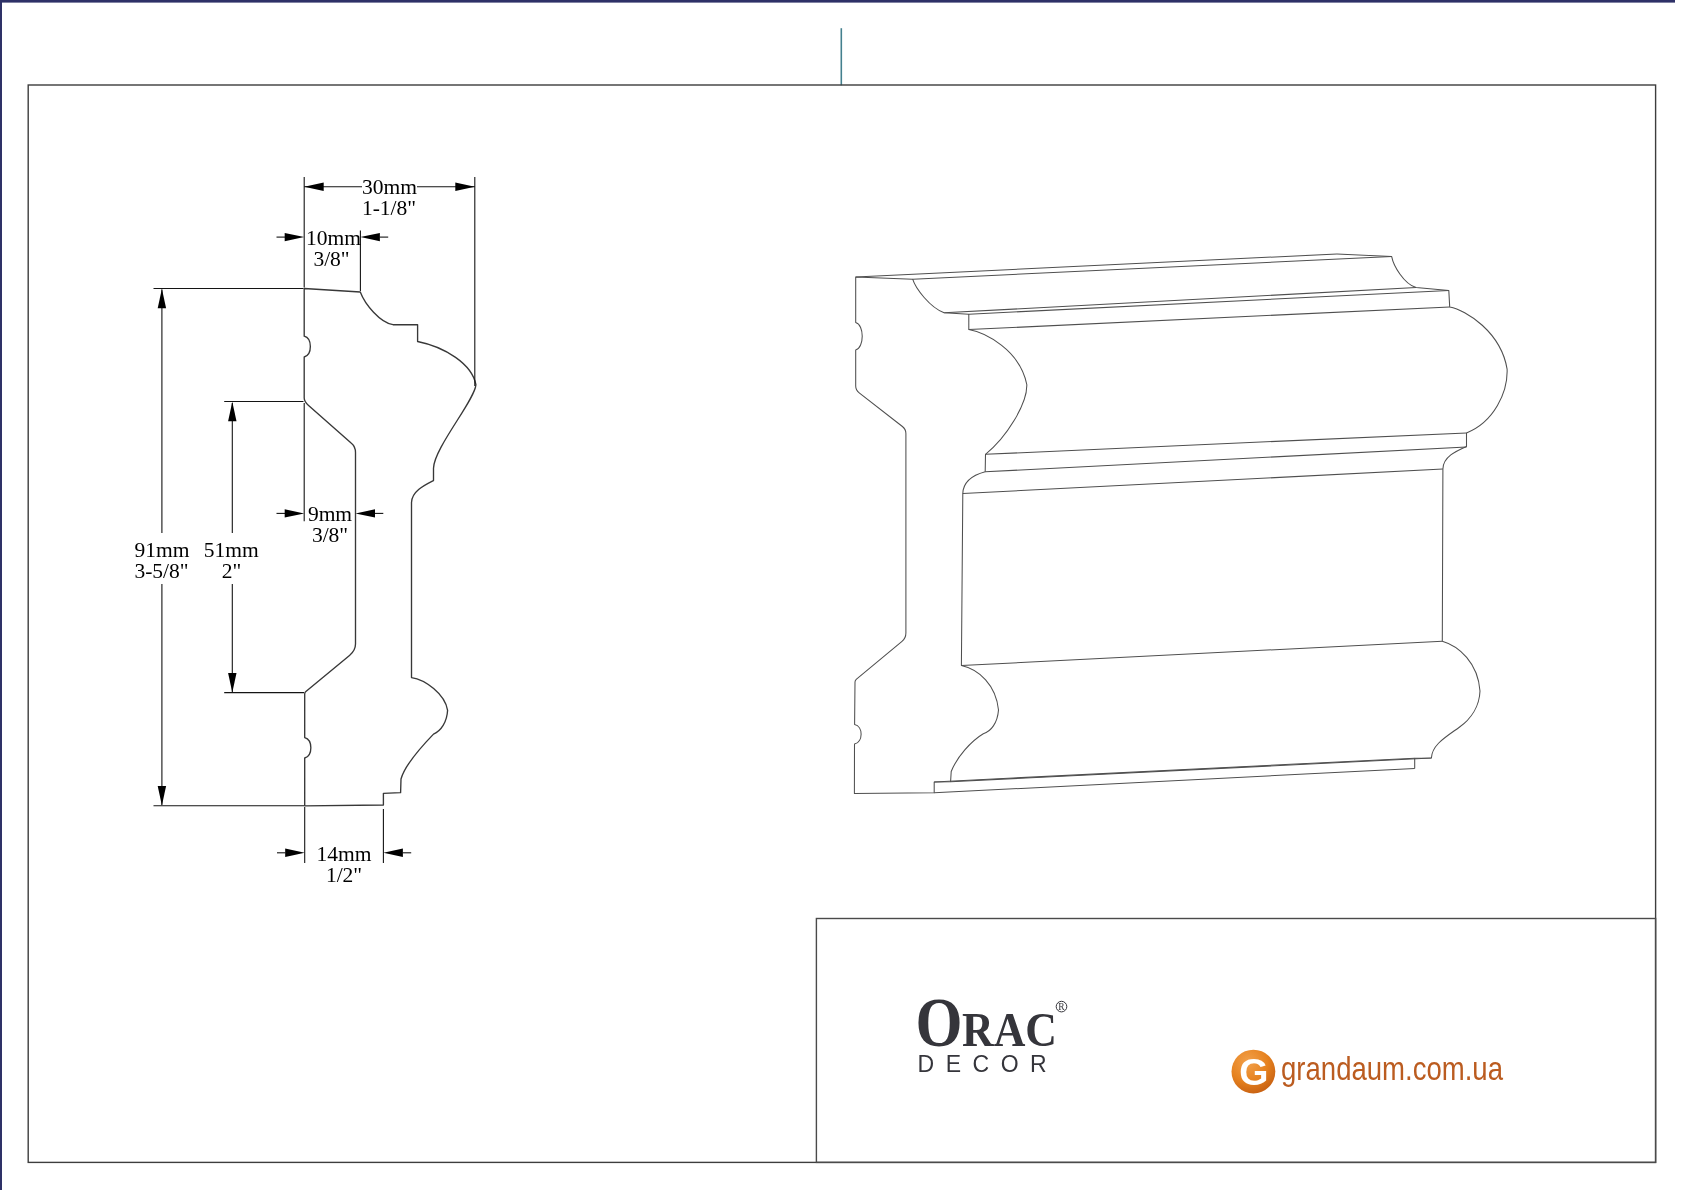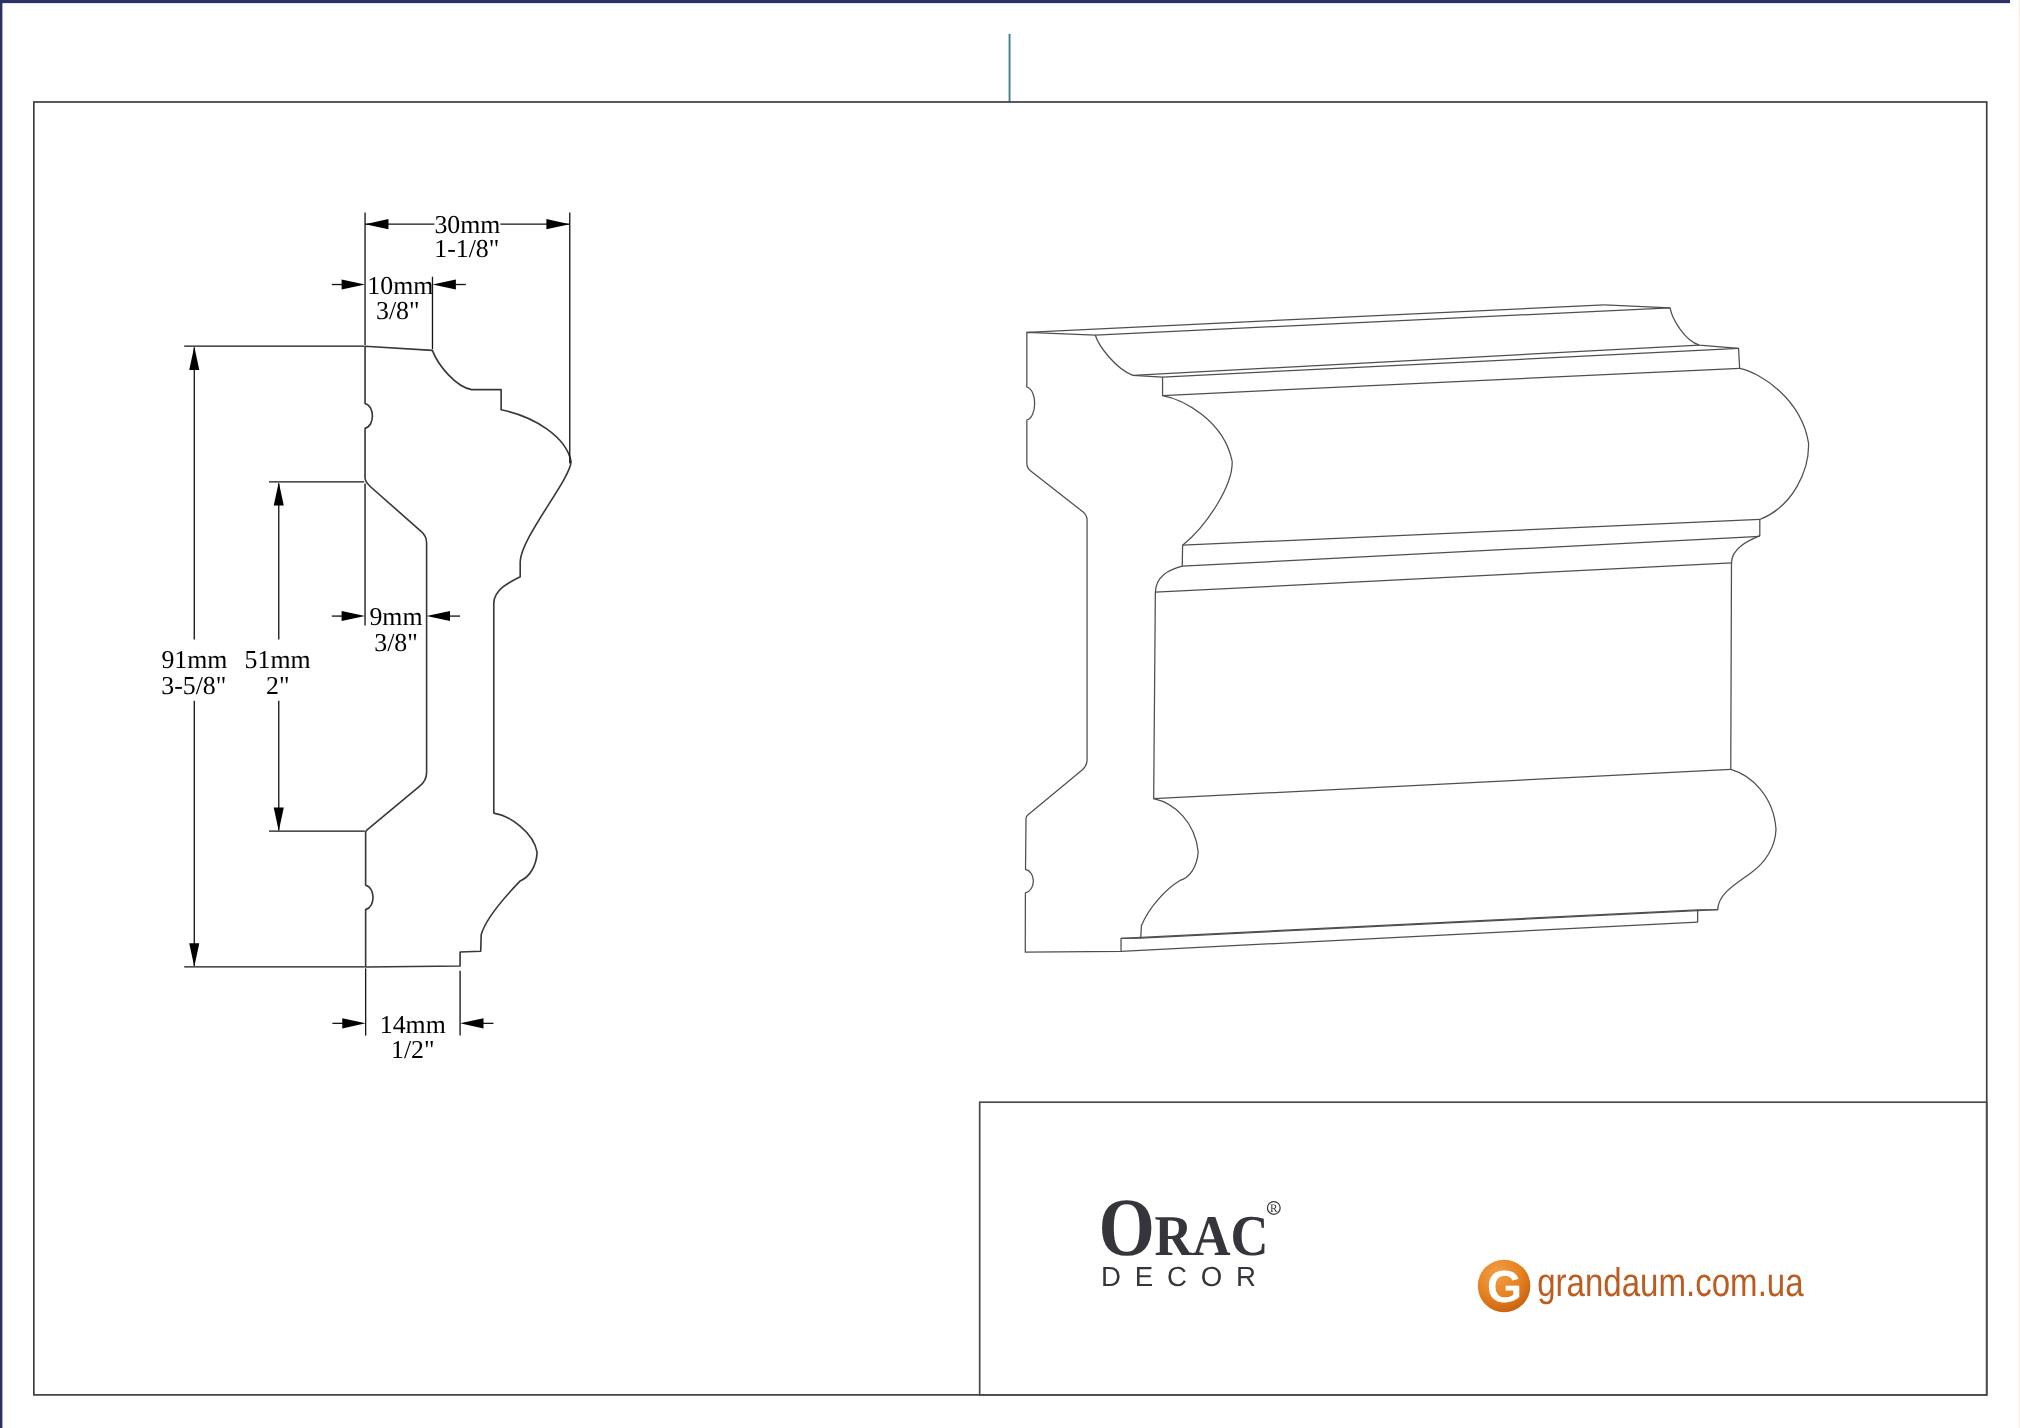--- a/index.html
+++ b/index.html
@@ -1,16 +1,16 @@
 <!DOCTYPE html>
 <html><head>
 <meta charset="utf-8">
 <style>
 html,body{margin:0;padding:0;background:#fff;}
-#page{position:relative;width:1683px;height:1190px;background:#fdba74;overflow:hidden;}
+#page{position:relative;width:1683px;height:1190px;background:#c4b5fd;overflow:hidden;}
 .dim{font-family:"Liberation Serif",serif;font-size:21.5px;fill:#000;text-anchor:middle;}
 .ser{font-family:"Liberation Serif",serif;}
 .san{font-family:"Liberation Sans",sans-serif;}
 </style>
 </head>
 <body>
 
 <div id="page">
 <svg width="1683" height="1190" viewBox="0 0 1683 1190" xmlns="http://www.w3.org/2000/svg">
 

